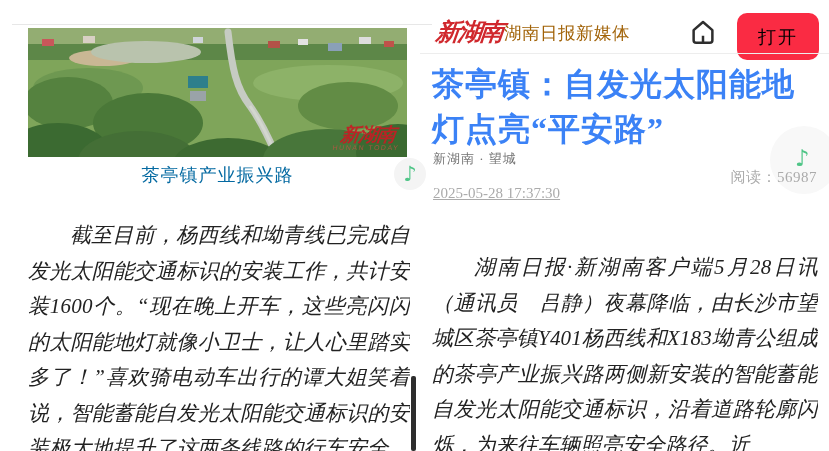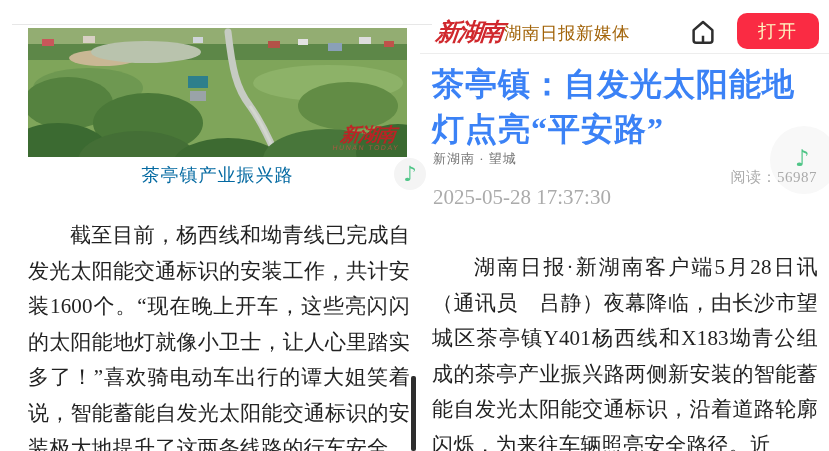--- a/index.html
+++ b/index.html
@@ -17,51 +17,51 @@
     transform:skewX(-8deg); pointer-events:none;
   }
   .photo-watermark .wm-main { font-size:19px; font-weight:bold; font-style:italic; color:rgba(198,28,36,0.92); letter-spacing:-1px; }
   .photo-watermark .wm-sub { font-size:7px; color:rgba(200,80,70,0.75); letter-spacing:1.5px; font-family:"Liberation Sans", sans-serif; }
   .photo-caption {
     position:absolute; left:28px; top:163px; width:379px; text-align:center;
     font-size:18px; color:#0369a1; letter-spacing:1px;
   }
   .left-body, .right-body {
     position:absolute; font-size:21px; line-height:35.5px; text-align:justify;
-    text-indent:2em; color:#222222; letter-spacing:0.2px;
+    text-indent:2em; color:#222222; letter-spacing:0.2px;font-style:italic;
   }
   .left-body { left:28px; top:218px; width:382px; height:233px; overflow:hidden; }
   .right-body { left:432px; top:250px; width:386px; height:201px; overflow:hidden; }
   
   .note-btn { position:absolute; display:flex; align-items:center; justify-content:center; cursor:pointer; }
   .note-circle-small { left:394px; top:158px; width:32px; height:32px; border-radius:50%; background:#f4f4f4; }
   .note-circle-big { left:770px; top:126px; width:68px; height:68px; border-radius:50%; background:#f8f8f8; }
   .note-glyph { color:#4fc587; font-family:"DejaVu Sans", sans-serif; }
   .note-glyph.small { font-size:21px; }
   .note-glyph.big { font-size:23px; position:relative; left:-2px; top:-2px; }
   
   .brand-logo {
     position:absolute; left:436px; top:16px; font-size:24px; font-weight:bold; font-style:italic;
     color:#d0282d; letter-spacing:-2px; transform:skewX(-6deg); cursor:pointer;
   }
   .app-name { position:absolute; left:504px; top:21px; font-size:17.5px; color:#a16207; letter-spacing:0.5px; }
   .home-btn { position:absolute; left:688px; top:17px; width:30px; height:30px; cursor:pointer; }
   .open-btn {
-    position:absolute; left:737px; top:13px; width:82px; height:36px; border:none; border-radius:10px;
-    background:#fa2b43; color:#fef9c3; font-size:18px; letter-spacing:2px;
+    position:absolute; left:737px; top:13px; width:82px; height:47px; border:none; border-radius:10px;
+    background:#fa2b43; color:#000000; font-size:18px; letter-spacing:2px;
     font-family:"Liberation Sans", sans-serif; cursor:pointer; display:flex; align-items:center; justify-content:center;
   }
   .header-divider { position:absolute; left:420px; top:53px; width:409px; height:1px; background:#ededed; }
   
   .article-title {
     position:absolute; left:432px; top:62px; width:392px;
     font-size:32px; line-height:45px; font-weight:bold; color:#3b82f6; letter-spacing:1px;
   }
   .meta-source { position:absolute; left:433px; top:150px; font-size:13px; color:#737373; letter-spacing:1px; }
-  .meta-time { position:absolute; left:433px; top:185px; font-size:21px; color:#ababab; }
+  .meta-time { position:absolute; left:433px; top:185px; font-size:15px; color:#ababab;text-decoration:underline; }
   .meta-reads { position:absolute; right:12px; top:168px; font-size:15px; color:#ababab; letter-spacing:0.5px;font-family:Liberation Serif, serif; }
   
   .page-scrollbar { position:absolute; left:411px; top:376px; width:5px; height:75px; background:#2e2e2e; border-radius:2px; }
 </style>
 </head>
 <body>
 
 <div class="screen">
 
   <div class="top-hairline"></div>

